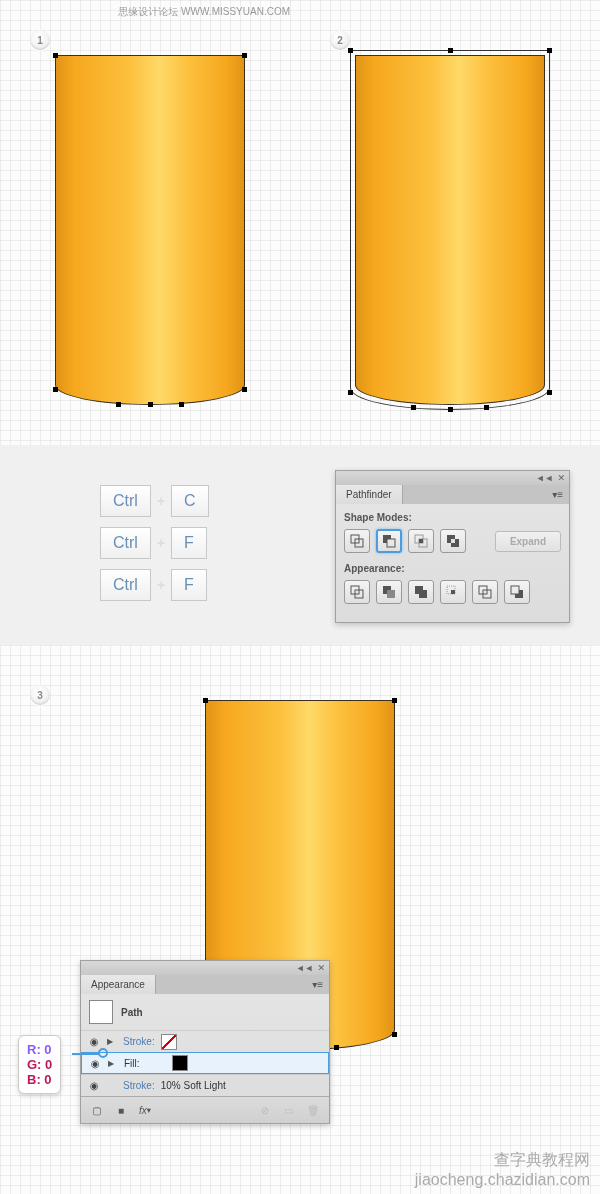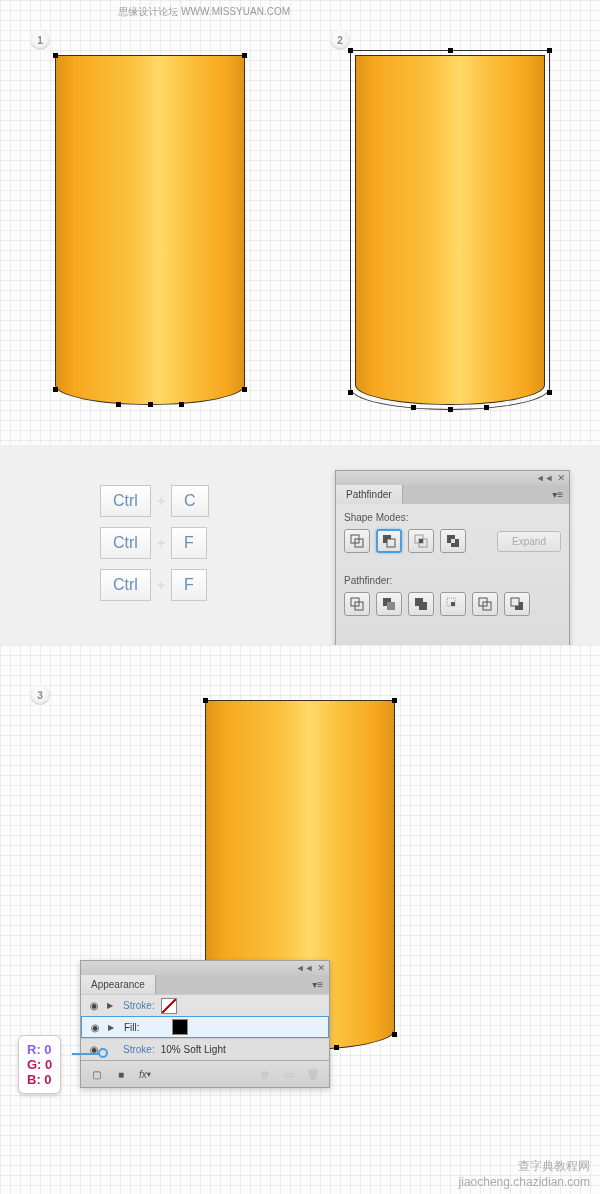--- a/index.html
+++ b/index.html
@@ -21,21 +21,21 @@
     .step-num {
       position: absolute; top: 30px; left: 30px;
       width: 20px; height: 20px; border-radius: 50%;
       background: radial-gradient(circle at 40% 30%, #fff, #e8e8e8);
       box-shadow: inset 0 -1px 2px rgba(0,0,0,0.15), 0 1px 1px rgba(255,255,255,0.8);
       display: flex; align-items: center; justify-content: center;
       color: #888; font-size: 10px; font-weight: bold;
     }
     
     .watermark-top { position: absolute; top: 5px; right: 10px; color: #999; font-size: 10px; }
-    .watermark-bottom { position: absolute; bottom: 5px; right: 10px; color: #aaa; font-size: 12px; text-align: right; }
+    .watermark-bottom { position: absolute; bottom: 5px; right: 10px; color: #aaa; font-size: 16px; text-align: right; }
     
     .cylinder {
       position: absolute; 
       width: 190px; height: 350px;
       background: linear-gradient(90deg, #e09416 0%, #f6a81e 10%, #fcc13f 40%, #ffd968 55%, #fcc13f 70%, #f6a81e 90%, #e09416 100%);
       border-radius: 0 0 95px 95px / 0 0 20px 20px;
       border: 1px solid #3a2f1e;
     }
     .cyl1 { top: 55px; left: 55px; }
     .cyl2 { top: 55px; left: 55px; }
@@ -84,24 +84,24 @@
     .panel-close { display: flex; gap: 4px; }
     .panel-x { color: #666; font-size: 9px; }
     
     .panel-tabs { display: flex; background: #c4c4c4; }
     .tab {
       padding: 4px 10px; background: linear-gradient(#e8e8e8,#dcdcdc);
       border-right: 1px solid #a8a8a8; font-size: 10px;
     }
     .panel-menu { margin-left: auto; padding: 4px 6px; color: #555; }
     
-    .panel-body { padding: 8px; }
+    .panel-body { padding: 8px; font-weight: bold; }
     .panel-label { color: #555; margin-bottom: 6px; }
     
-    .btn-row { display: flex; gap: 6px; align-items: center; margin-bottom: 22px; }
+    .btn-row { display: flex; gap: 6px; align-items: center; margin-bottom: 10px; }
     .pf-btn {
       width: 26px; height: 24px; background: linear-gradient(#f4f4f4,#e0e0e0);
       border: 1px solid #999; border-radius: 3px;
       display: flex; align-items: center; justify-content: center;
     }
     .pf-btn.selected { border: 2px solid #4a9de0; box-shadow: 0 0 3px rgba(74,157,224,0.6); }
     .pf-svg { width: 16px; height: 16px; }
     
     .expand-btn {
       padding: 4px 14px; border: 1px solid #bbb; border-radius: 3px;
@@ -240,21 +240,21 @@
         <div class="pf-btn">
             <svg class="pf-svg" viewBox="0 0 16 16">
               <rect x="2" y="2" width="8" height="8" fill="#555"></rect>
               <rect x="6" y="6" width="8" height="8" fill="#555"></rect>
               <rect x="6" y="6" width="4" height="4" fill="#e0e0e0"></rect>
             </svg>
           </div>
         <div style="flex:1"></div>
         <div class="expand-btn">Expand</div>
       </div>
-      <div class="panel-label">Pathfinder:</div>
+      <div class="panel-label">Appearance:</div>
       <div class="btn-row">
         <div class="pf-btn">
             <svg class="pf-svg" viewBox="0 0 16 16">
               <rect x="2" y="2" width="8" height="8" fill="none" stroke="#555"></rect>
               <rect x="6" y="6" width="8" height="8" fill="none" stroke="#555"></rect>
             </svg>
           </div>
         <div class="pf-btn">
             <svg class="pf-svg" viewBox="0 0 16 16">
               <rect x="2" y="2" width="8" height="8" fill="#555"></rect>
@@ -306,20 +306,24 @@
       <div class="panel-close">
         <span class="panel-x">◄◄</span>
         <span class="panel-x">✕</span>
       </div>
     </div>
     <div class="panel-tabs">
       <div class="tab">Appearance</div>
       <div class="panel-menu">▾≡</div>
     </div>
     <div class="appear-body">
+      <div class="appear-title-row">
+        <div class="swatch-box"></div>
+        <span class="path-label">Path</span>
+      </div>
       <div class="appear-row">
         <span class="eye-icon">◉</span>
         <span class="expand-tri">▶</span>
         <span class="row-label">Stroke:</span>
         <span class="stroke-swatch"></span>
       </div>
       <div class="appear-row fill-row" style="position:relative">
         <span class="eye-icon">◉</span>
         <span class="expand-tri">▶</span>
         <span class="row-label-plain">Fill:</span>

